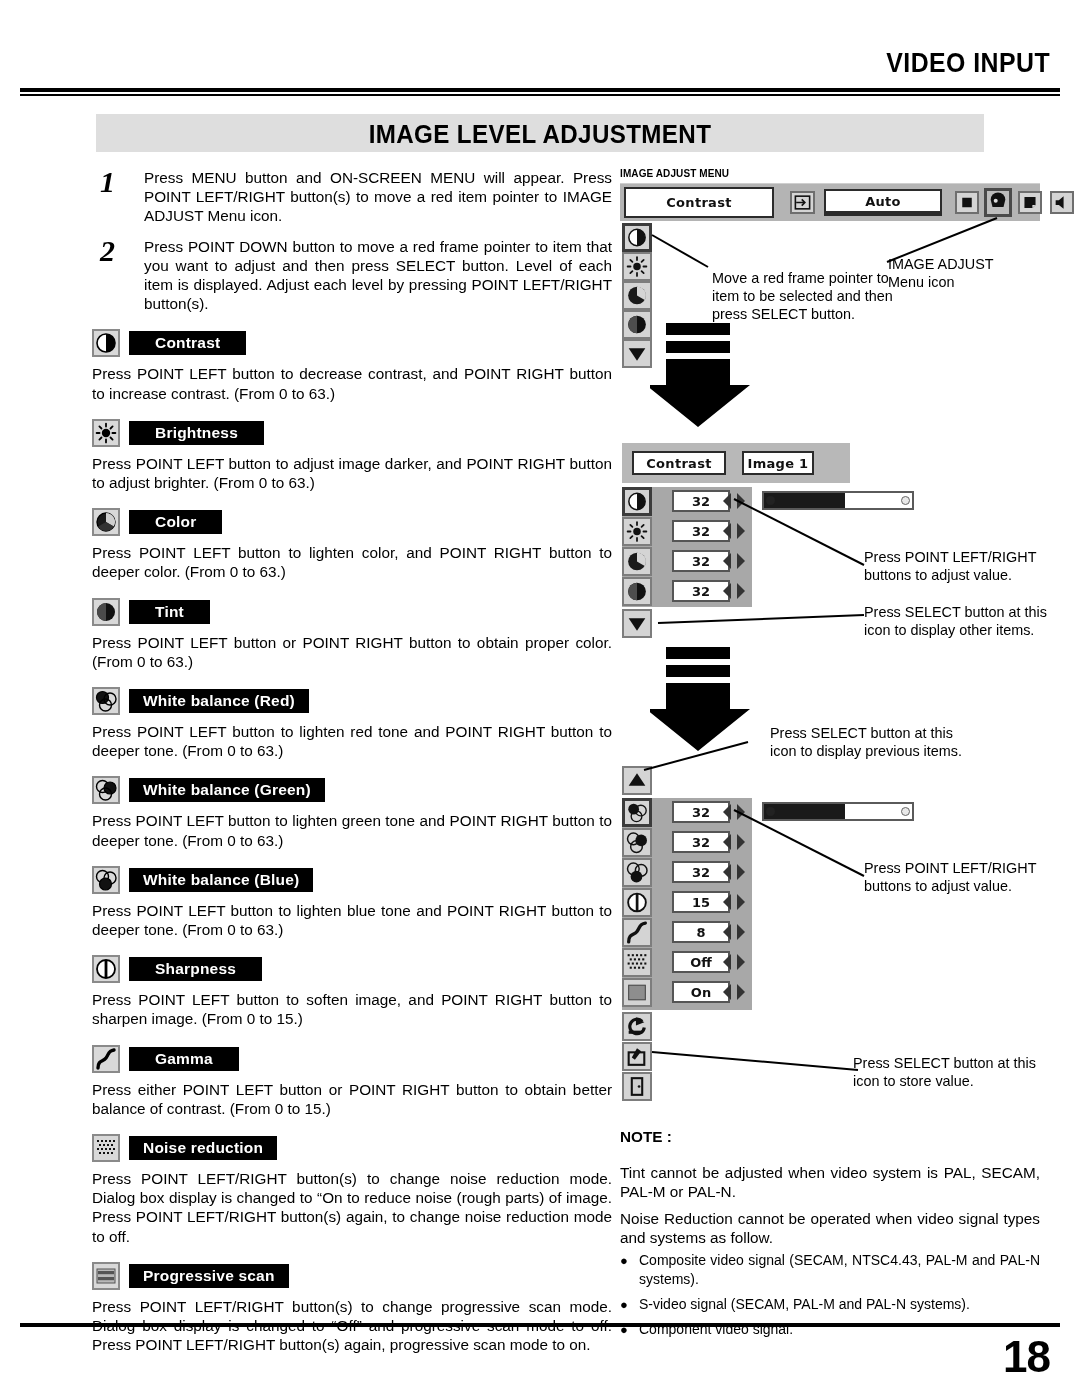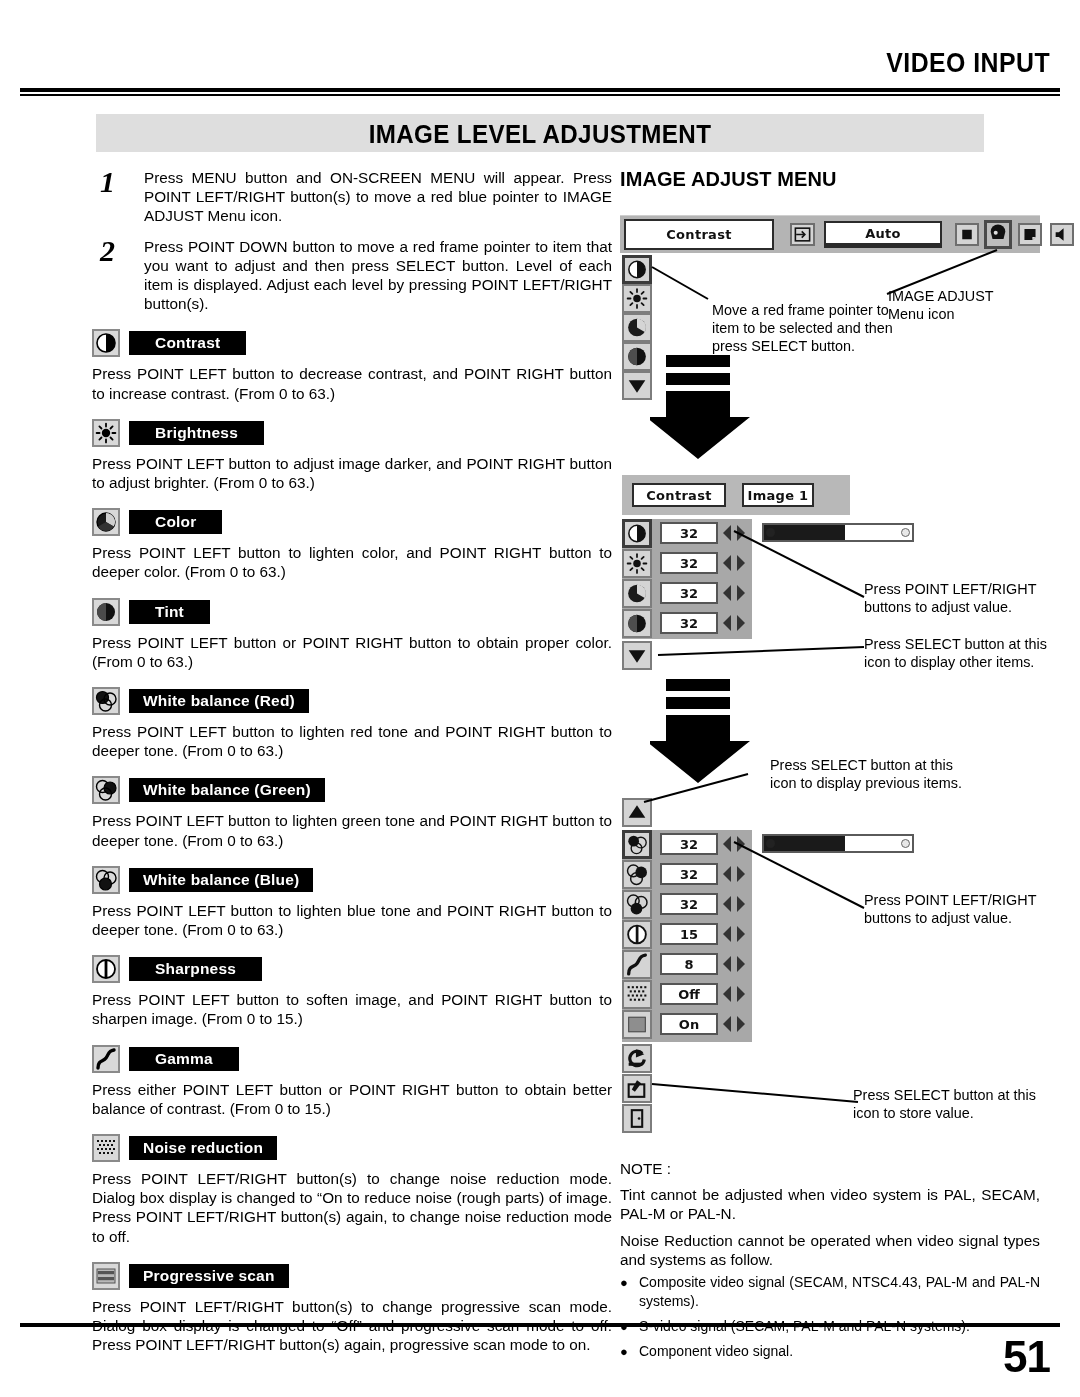--- a/index.html
+++ b/index.html
@@ -70,21 +70,21 @@
   .item-text{
     font-size:15.3px; line-height:19.2px; text-align:justify;
     margin-top:7px;
   }
 
   
   .g{ position:absolute; left:0; top:0; width:100%; height:100%; }
 
   
   .rc-title{
-    font-size:20px; font-weight:bold; letter-spacing:.1px; margin-bottom:24px;
+    font-size:10px; font-weight:bold; letter-spacing:.1px; margin-bottom:4px;
   }
 
   .osd{ position:relative; }
   .osd-bar{
     background:#b4b4b4; height:37px; position:relative;
     border-top:1px solid #cfcfcf;
   }
   .osd-field{
     position:absolute; background:#fff; border:2px solid #2b2b2b;
     box-sizing:border-box; display:flex; align-items:center; justify-content:center;
@@ -101,21 +101,21 @@
   .side-icon{
     width:30px; height:29px; background:#d4d4d4;
     border:2px solid #7d7d7d; box-sizing:border-box; position:relative;
   }
   .side-icon.sel{ border:3px solid #3c3c3c; }
 
   .val-box{
     position:absolute; width:58px; height:22px; background:#fff;
     border:2px solid #555; box-sizing:border-box;
     font-family:"DejaVu Sans", sans-serif; font-size:13px; font-weight:bold;
-    display:flex; align-items:center; justify-content:center; color:#111;
+    display:flex; align-items:center; justify-content:center; color:#111;margin-left:12px;
   }
   .lr-arrows{ position:absolute; width:26px; height:22px; }
 
   .slider{
     position:absolute; height:19px; background:#fff; border:2px solid #5a5a5a;
     box-sizing:border-box;
   }
   .slider .fill{ position:absolute; left:0; top:0; bottom:0; background:#1a1a1a; }
   .slider .knob-l{
     position:absolute; left:2px; top:50%; width:9px; height:9px;
@@ -128,21 +128,21 @@
   }
 
   .anno{
     position:absolute; font-size:14.4px; line-height:18px;
   }
   .leader{ position:absolute; }
 
   .big-arrow{ position:absolute; }
 
   
-  .note-title{ font-size:15.3px; font-weight:normal; margin-bottom:7px; }
+  .note-title{ font-size:15.3px; font-weight:bold; margin-bottom:17px; }
   .note-p{ font-size:15.3px; line-height:19px; text-align:justify; margin-bottom:8px; }
   .note-li{
     font-size:14px; line-height:19px; text-align:justify;
     margin-bottom:6px; padding-left:19px; position:relative;
   }
   .note-li:before{
     content:"\25CF"; position:absolute; left:0; top:0; font-size:13px;
   }
 
   
@@ -162,21 +162,21 @@
 </div>
 
 <div class="section-bar">
   <span>IMAGE LEVEL ADJUSTMENT</span>
 </div>
 
 <div class="col-left">
 
   <div class="step">
     <div class="step-num">1</div>
-    <div class="step-body">Press MENU button and ON-SCREEN MENU will appear.  Press POINT LEFT/RIGHT button(s) to move a red blue pointer to IMAGE ADJUST Menu icon.</div>
+    <div class="step-body">Press MENU button and ON-SCREEN MENU will appear.  Press POINT LEFT/RIGHT button(s) to move a red item pointer to IMAGE ADJUST Menu icon.</div>
   </div>
 
   <div class="step">
     <div class="step-num">2</div>
     <div class="step-body">Press POINT DOWN button to move a red frame pointer to item that you want to adjust and then press SELECT button.  Level of each item is displayed.  Adjust each level by pressing POINT LEFT/RIGHT button(s).</div>
   </div>
 
   <div class="item">
     <div class="item-head">
       <div class="item-icon">
@@ -710,13 +710,13 @@
     <div class="note-p">Tint cannot be adjusted when video system is PAL, SECAM, PAL-M or PAL-N.</div>
     <div class="note-p" style="margin-bottom:4px;">Noise Reduction cannot be operated when video signal types and systems as follow.</div>
     <div class="note-li">Composite video signal (SECAM, NTSC4.43, PAL-M and PAL-N systems).</div>
     <div class="note-li">S-video signal (SECAM, PAL-M and PAL-N systems).</div>
     <div class="note-li">Component video signal.</div>
   </div>
 
 </div>
 
 <div class="footer-rule"></div>
-<div class="page-num">51</div>
+<div class="page-num">18</div>
 
 </body></html>

